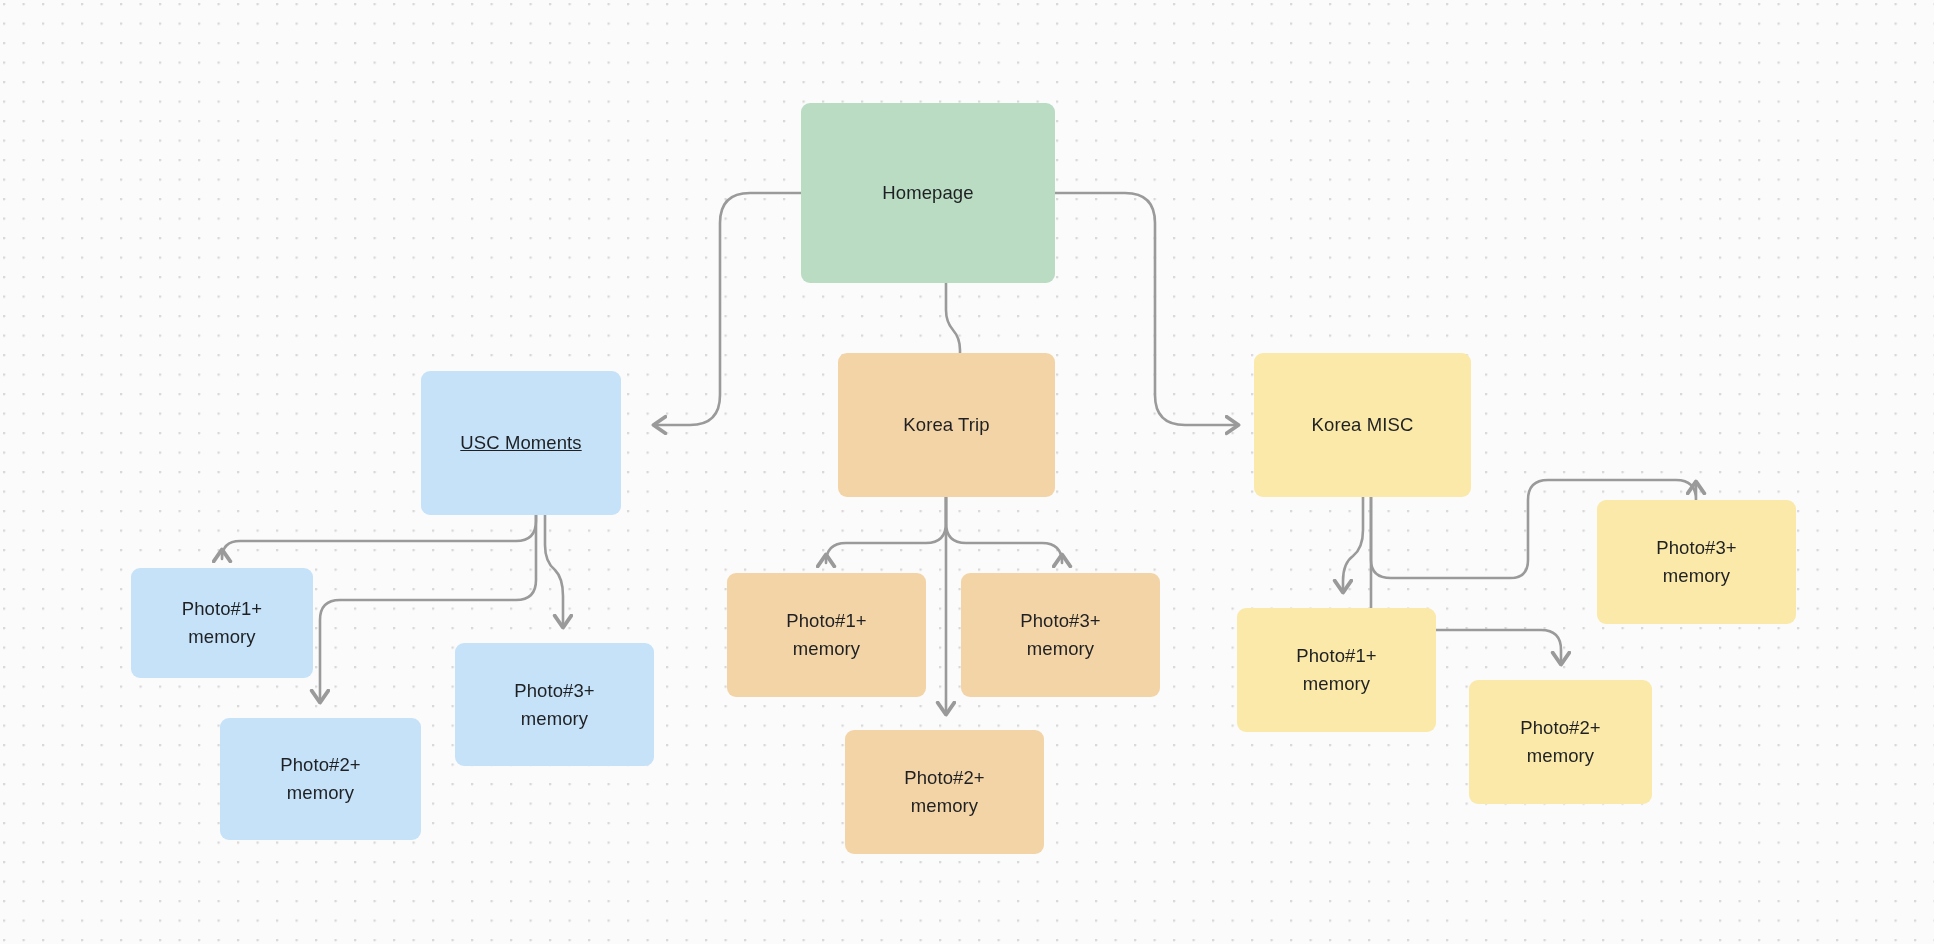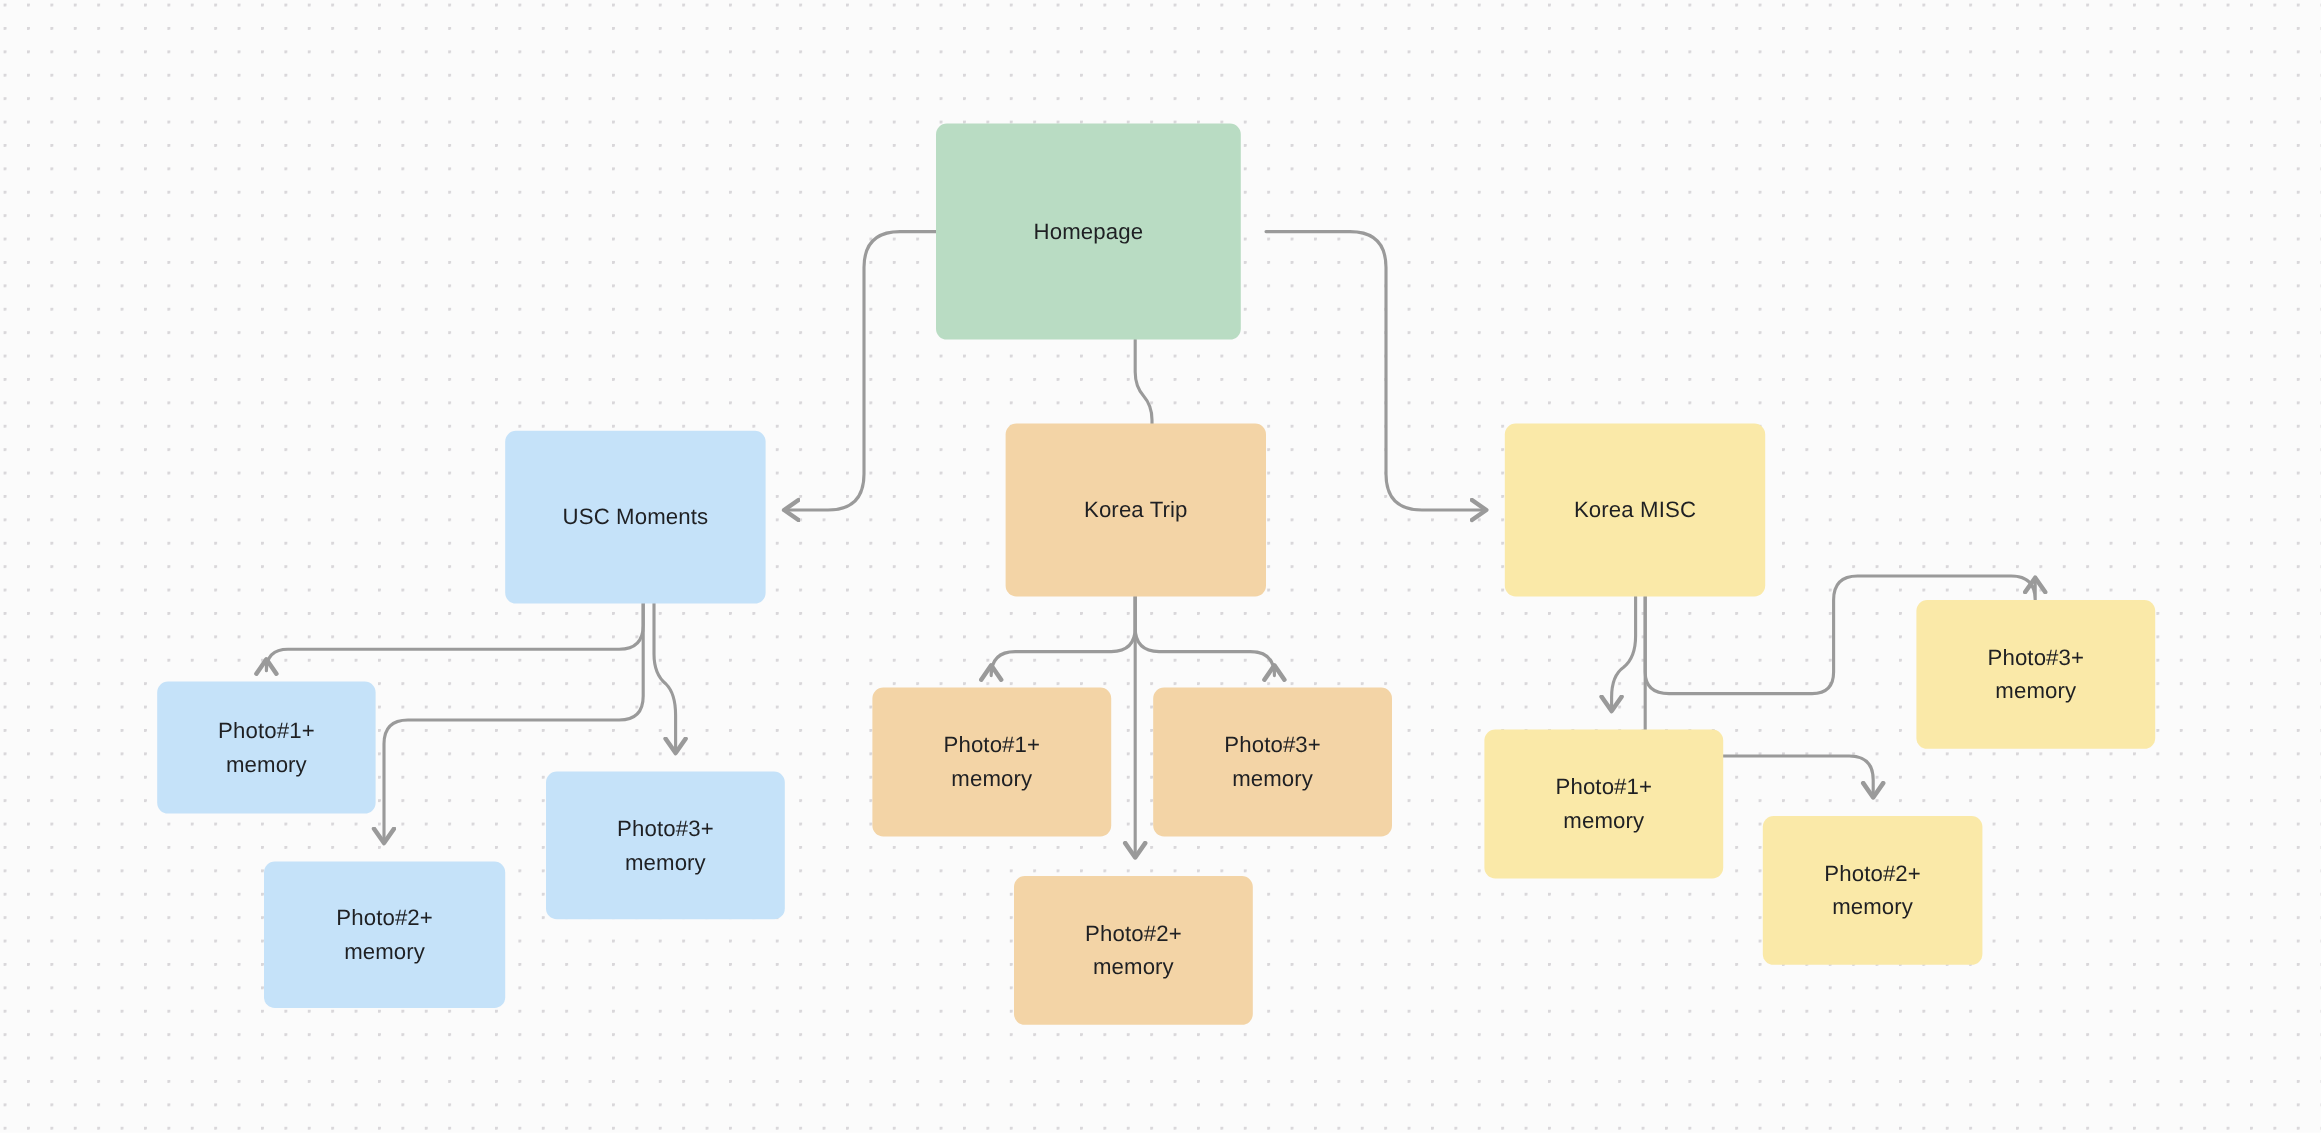--- a/index.html
+++ b/index.html
@@ -68,22 +68,22 @@
         <path d="M 946 497 L 946 523 Q 946 543 926 543 L 846 543 Q 826 543 826 563 L 826 556" fill="none" stroke="#9a9a9a" stroke-width="2.6" stroke-linecap="round" stroke-linejoin="round" marker-end="url(#arrowhead)"></path>
         <path d="M 946 497 L 946 523 Q 946 543 966 543 L 1042 543 Q 1062 543 1062 563 L 1062 556" fill="none" stroke="#9a9a9a" stroke-width="2.6" stroke-linecap="round" stroke-linejoin="round" marker-end="url(#arrowhead)"></path>
         <path d="M 946 497 L 946 713" fill="none" stroke="#9a9a9a" stroke-width="2.6" stroke-linecap="round" stroke-linejoin="round" marker-end="url(#arrowhead)"></path>
         <path d="M 1363 497 L 1363 530 Q 1363 548 1353 556 Q 1343 563 1343 581 L 1343 591" fill="none" stroke="#9a9a9a" stroke-width="2.6" stroke-linecap="round" stroke-linejoin="round" marker-end="url(#arrowhead)"></path>
         <path d="M 1371 497 L 1371 560 Q 1371 578 1391 578 L 1510 578 Q 1528 578 1528 560 L 1528 500 Q 1528 480 1548 480 L 1676 480 Q 1696 480 1696 500 L 1696 483" fill="none" stroke="#9a9a9a" stroke-width="2.6" stroke-linecap="round" stroke-linejoin="round" marker-end="url(#arrowhead)"></path>
         <path d="M 1371 497 L 1371 610 Q 1371 630 1391 630 L 1541 630 Q 1561 630 1561 650 L 1561 663" fill="none" stroke="#9a9a9a" stroke-width="2.6" stroke-linecap="round" stroke-linejoin="round" marker-end="url(#arrowhead)"></path>
       </g>
   </svg>
 
   <div id="nodes">
-      <div class="node" style="left: 780px; top: 103px; width: 254px; height: 180px; background: rgb(185, 220, 195);"><span class="node-label">Homepage</span></div>
-      <div class="node" style="left: 421px; top: 359px; width: 217px; height: 144px; background: rgb(197, 226, 249);"><span class="node-label">USC Moments</span></div>
+      <div class="node" style="left: 801px; top: 103px; width: 254px; height: 180px; background: rgb(185, 220, 195);"><span class="node-label">Homepage</span></div>
+      <div class="node" style="left: 421px; top: 371px; width: 200px; height: 144px; background: rgb(197, 226, 249); text-decoration: underline;"><span class="node-label">USC Moments</span></div>
       <div class="node" style="left: 838px; top: 353px; width: 217px; height: 144px; background: rgb(243, 212, 166);"><span class="node-label">Korea Trip</span></div>
       <div class="node" style="left: 1254px; top: 353px; width: 217px; height: 144px; background: rgb(250, 233, 168);"><span class="node-label">Korea MISC</span></div>
       <div class="node" style="left: 131px; top: 568px; width: 182px; height: 110px; background: rgb(197, 226, 249);"><span class="node-label">Photo#1+
 memory</span></div>
       <div class="node" style="left: 220px; top: 718px; width: 201px; height: 122px; background: rgb(197, 226, 249);"><span class="node-label">Photo#2+
 memory</span></div>
       <div class="node" style="left: 455px; top: 643px; width: 199px; height: 123px; background: rgb(197, 226, 249);"><span class="node-label">Photo#3+
 memory</span></div>
       <div class="node" style="left: 727px; top: 573px; width: 199px; height: 124px; background: rgb(243, 212, 166);"><span class="node-label">Photo#1+
 memory</span></div>

